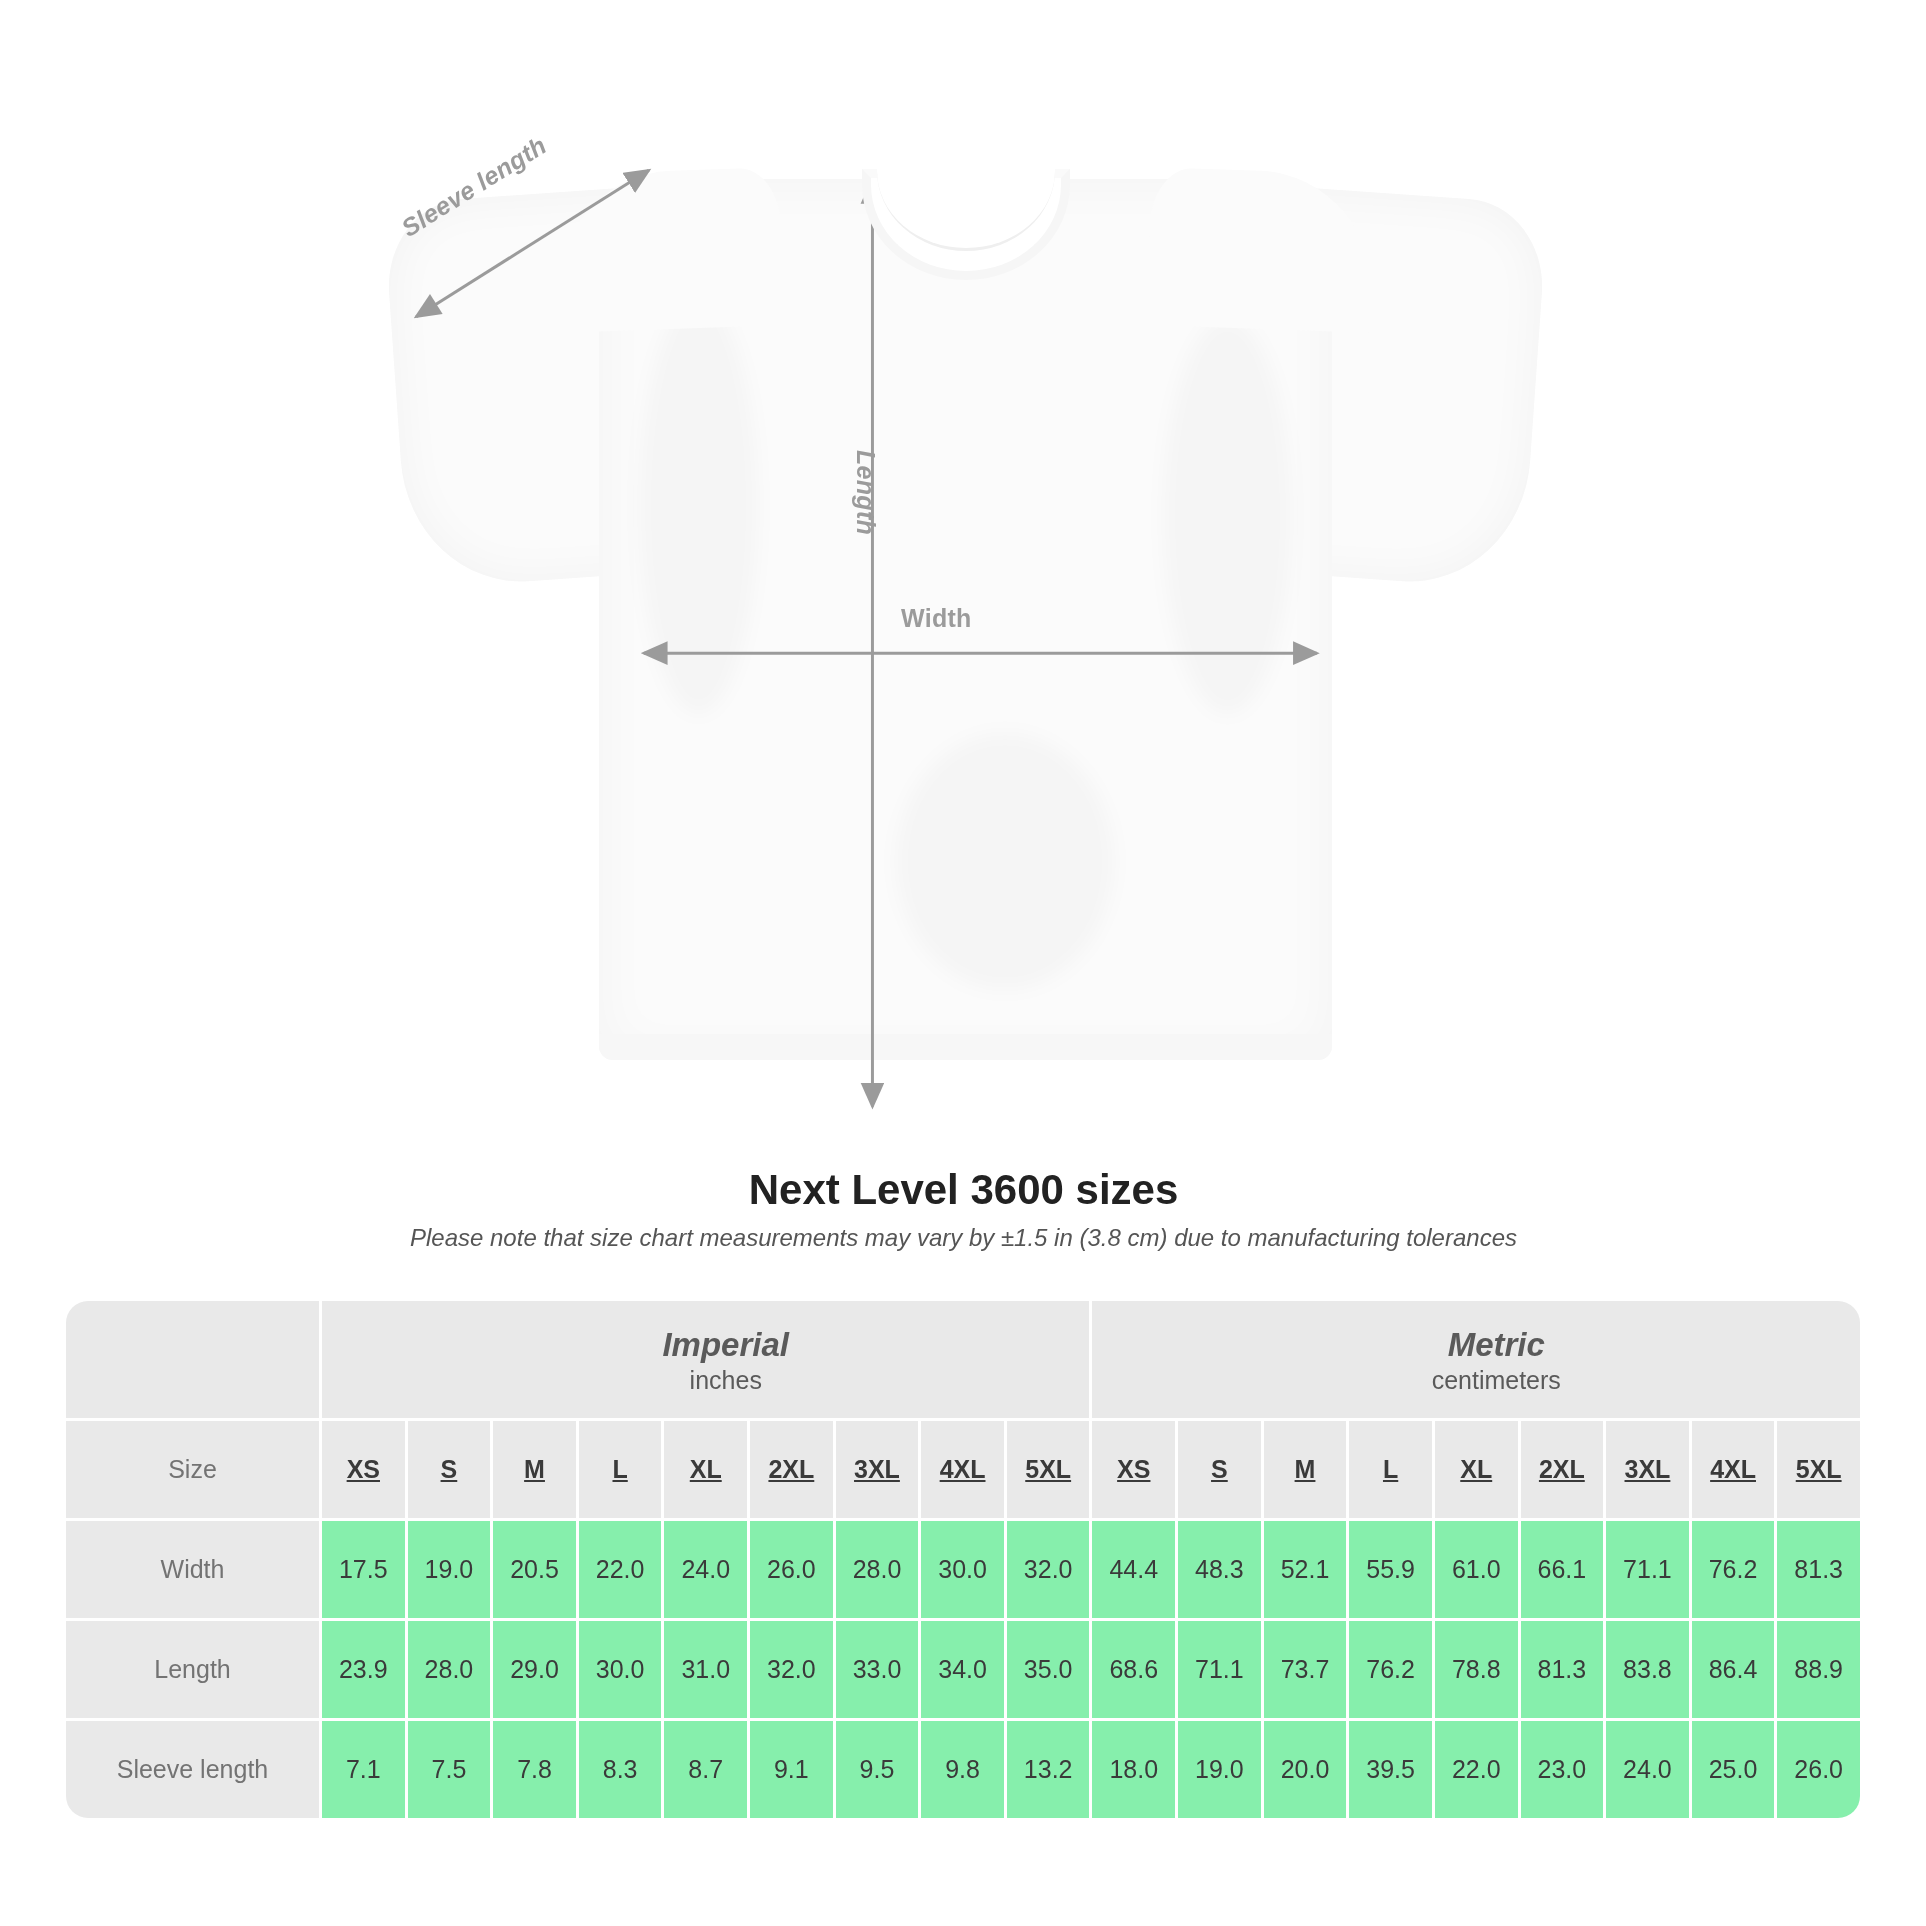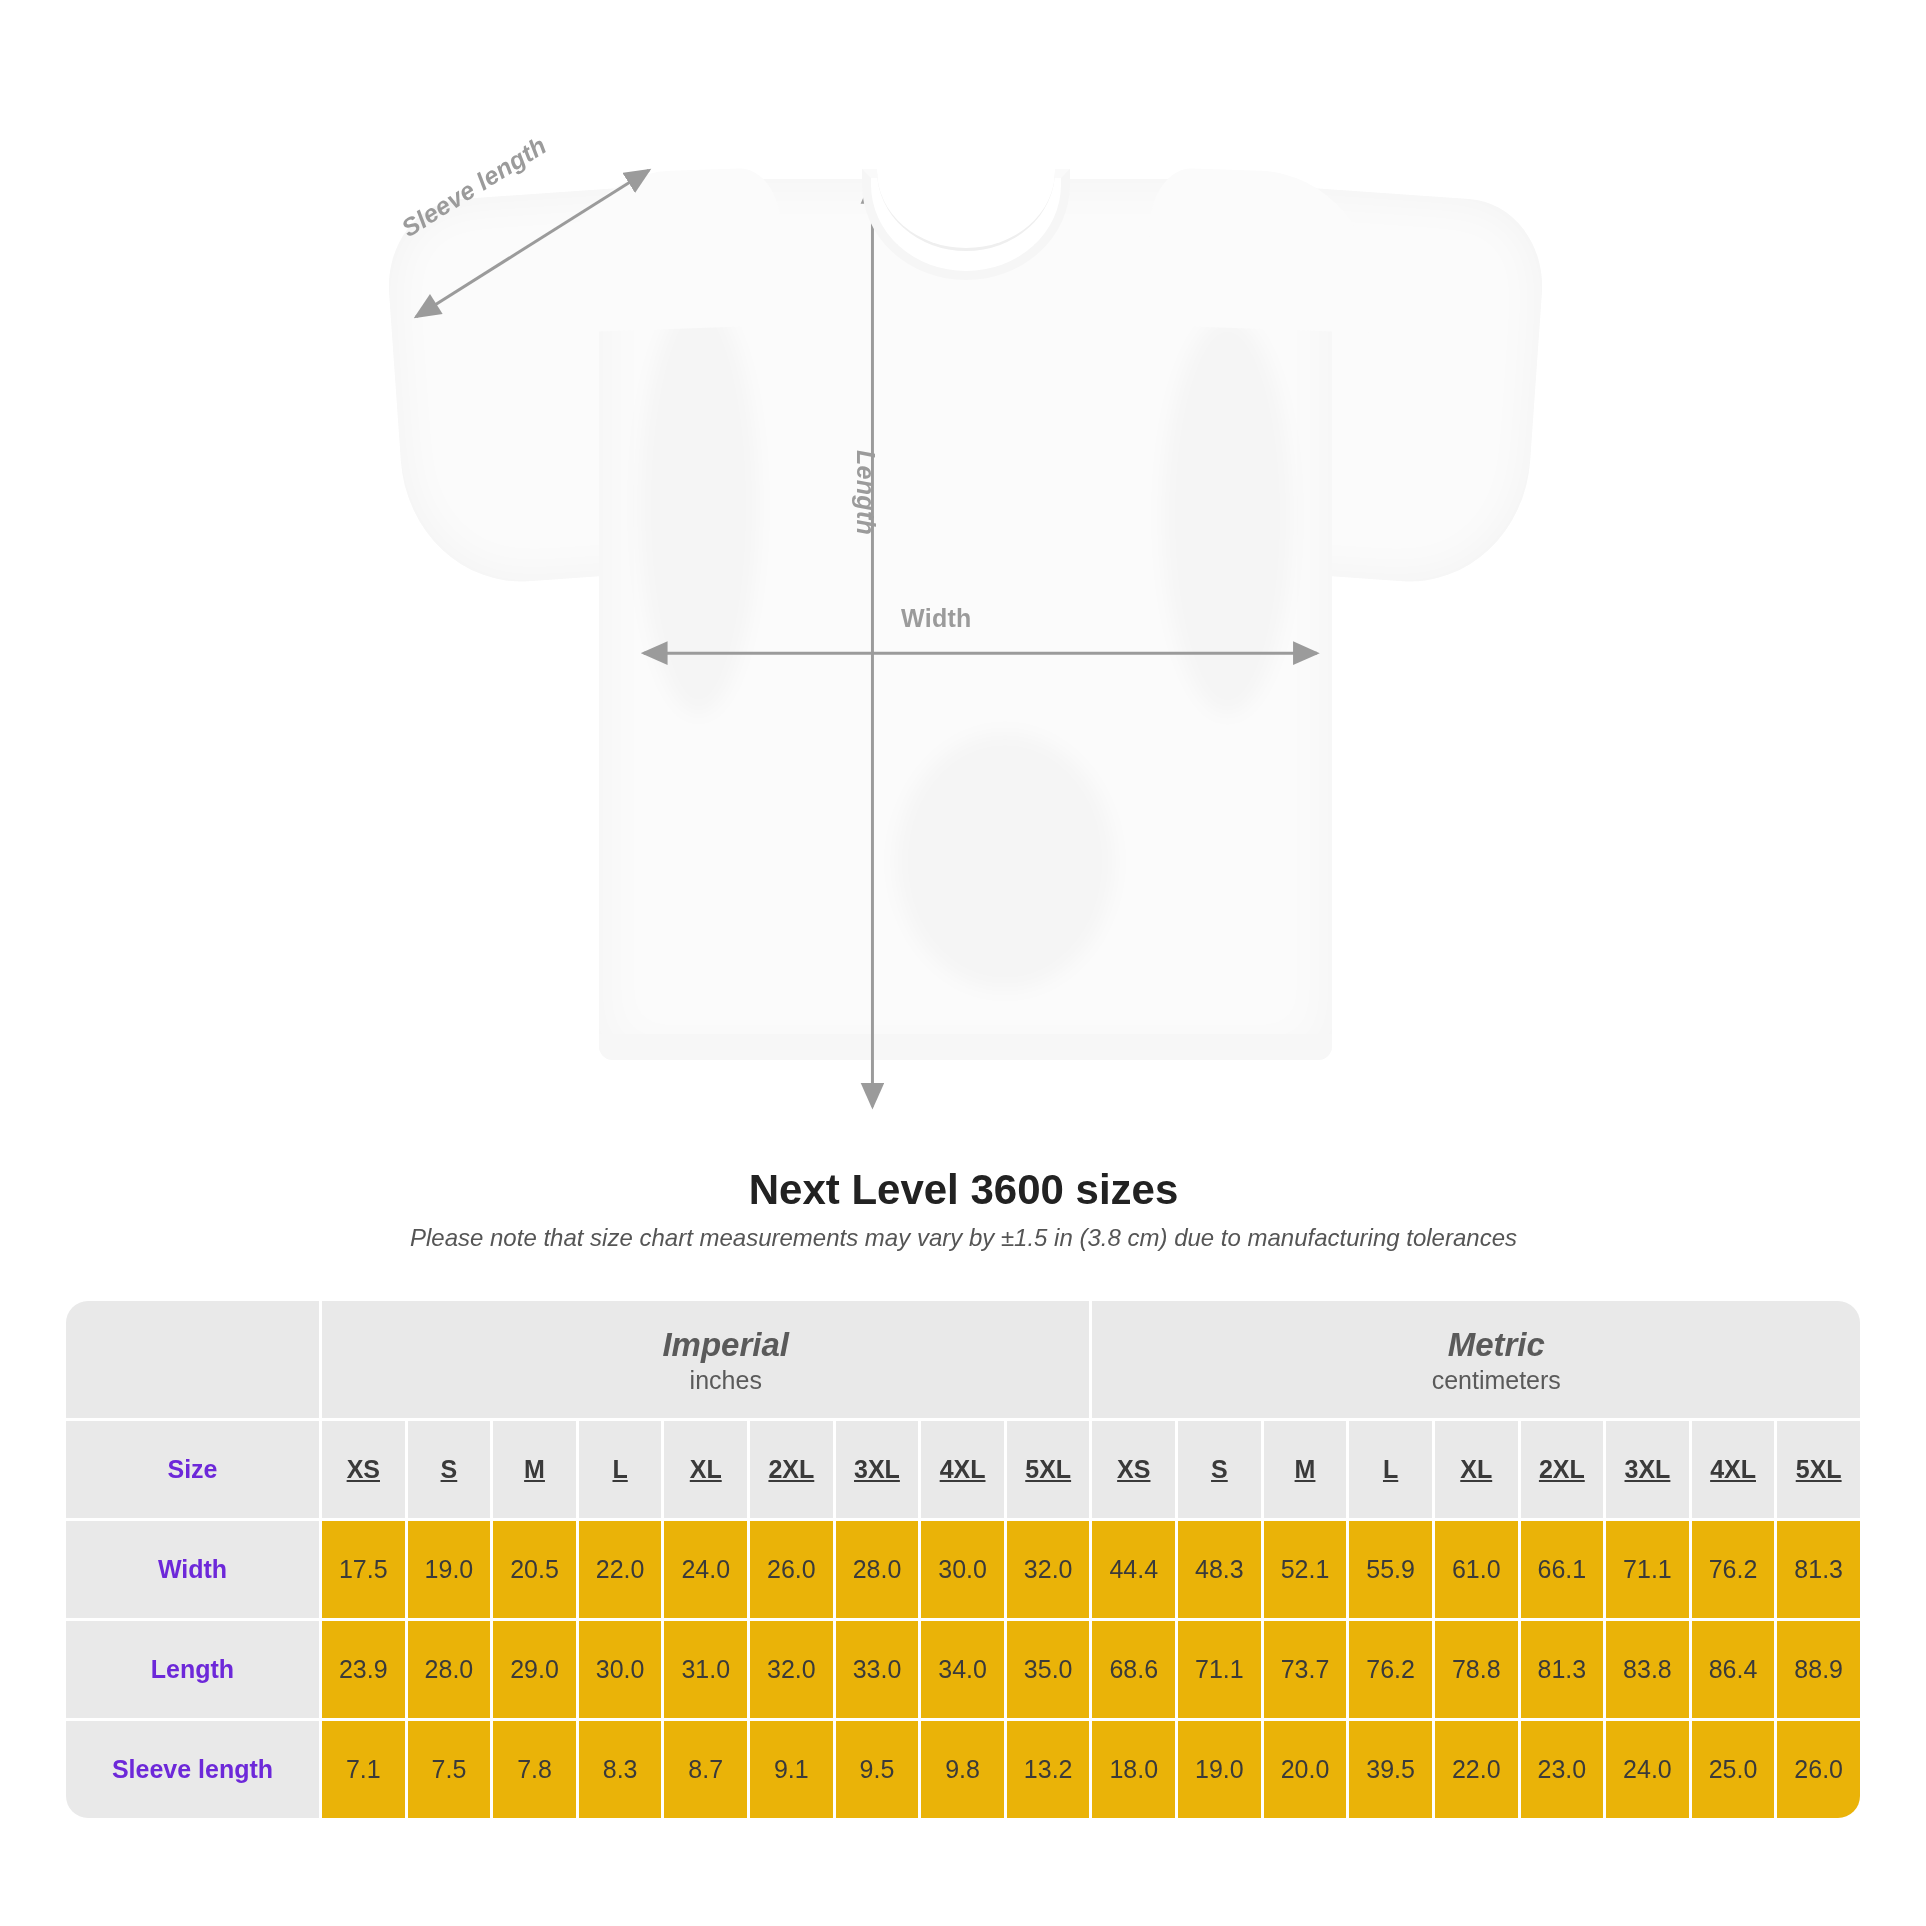--- a/index.html
+++ b/index.html
@@ -156,24 +156,24 @@
   }
   table.sizes td, table.sizes th {
     background: #e9e9e9;
     text-align: center;
     font-size: 25px;
     color: #3a3a3a;
     padding: 0;
     height: 97px;
     font-weight: normal;
   }
-  table.sizes td.val { background: #eab308; }
+  table.sizes td.val { background: #86efac; }
   table.sizes td.rowhead, table.sizes th.rowhead {
-    font-weight: bold;
-    color: #6d28d9;
+    font-weight: normal;
+    color: #737373;
     width: 213px;
   }
   table.sizes th.unit-head {
     height: 117px;
     vertical-align: middle;
     padding-left: 40px;
   }
   .unit-name {
     font-size: 33px;
     font-weight: bold;

